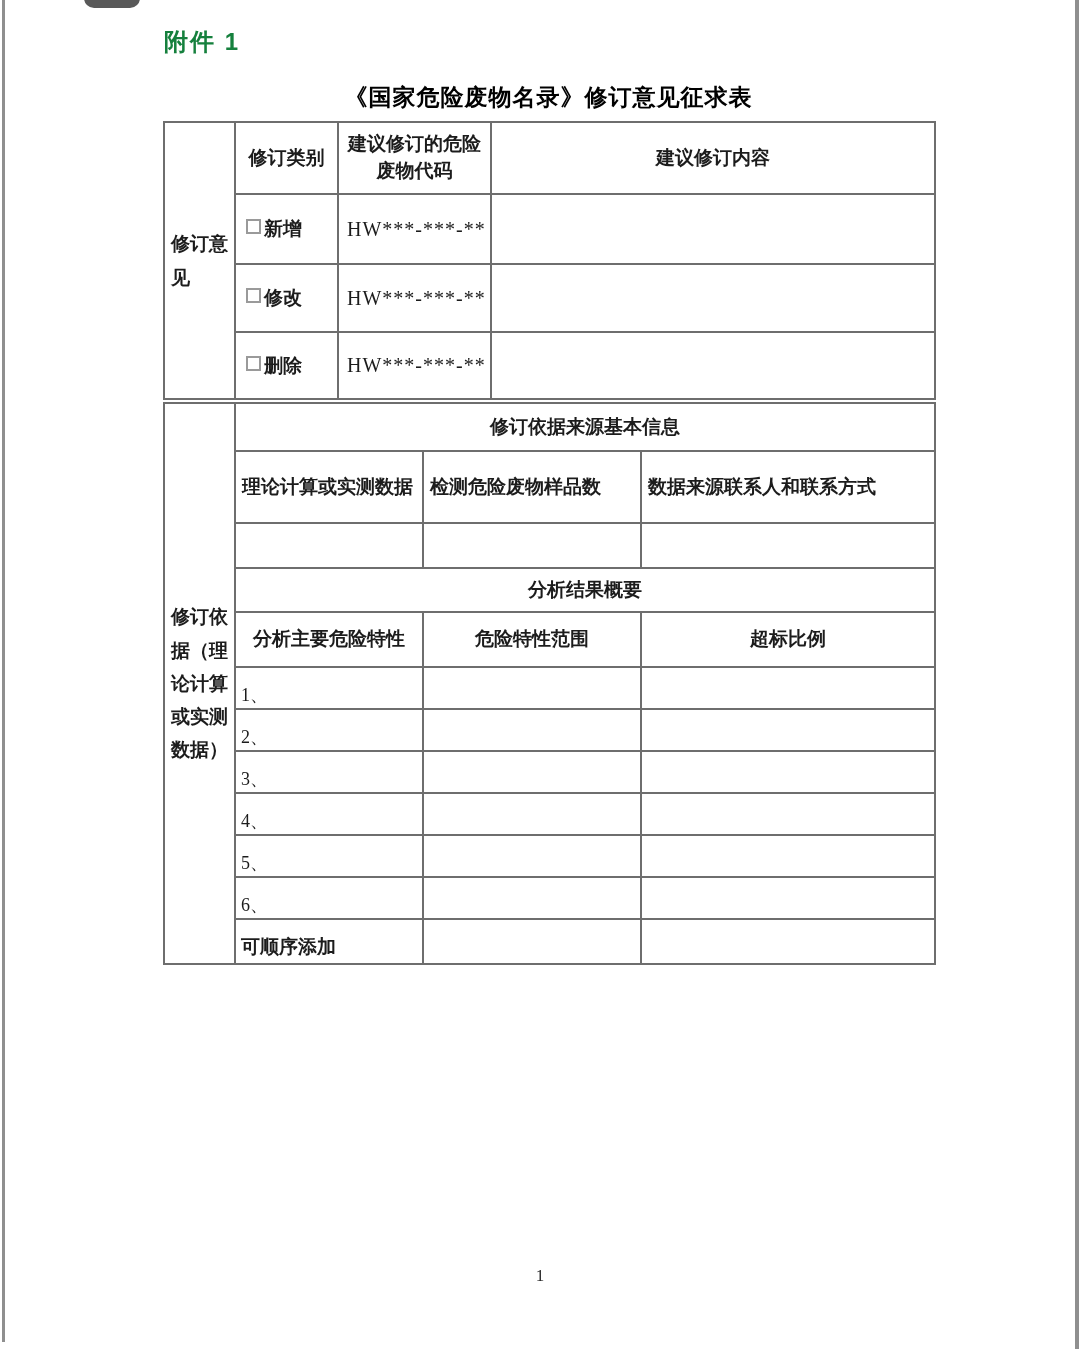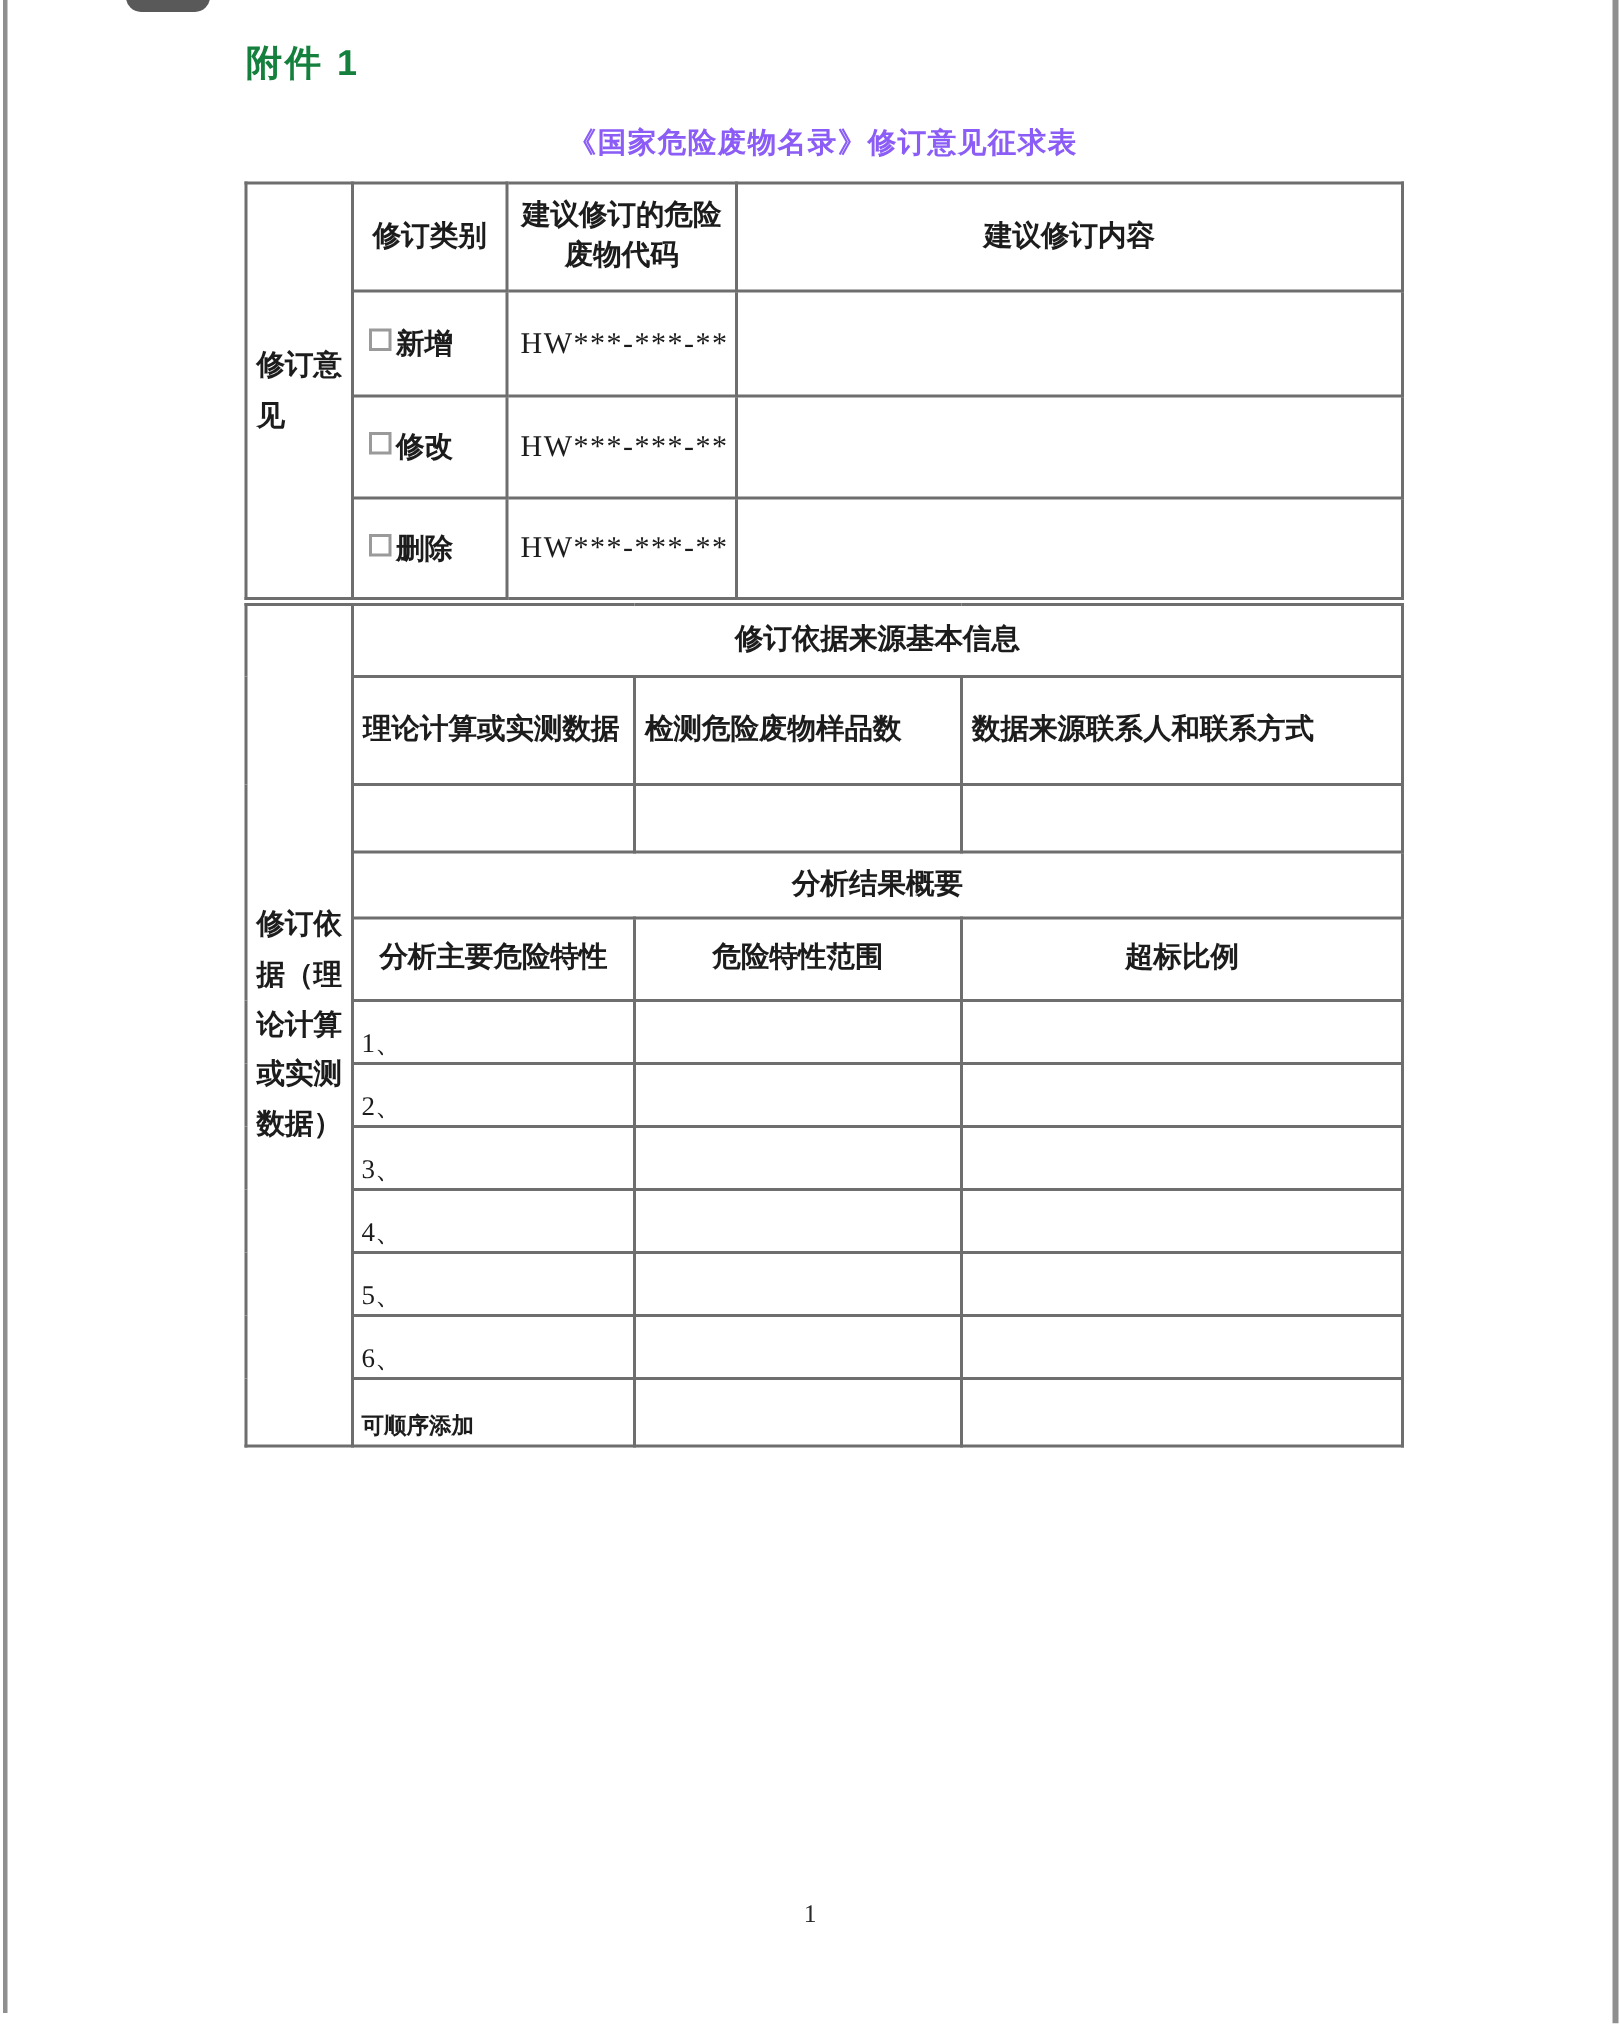--- a/index.html
+++ b/index.html
@@ -14,21 +14,21 @@
   .top-pill{
     position:absolute;left:84px;top:-14px;width:56px;height:22px;
     background:#595959;border-radius:10px;
   }
   .attachment{
     position:absolute;left:164px;top:26px;font-size:24px;font-weight:bold;
     letter-spacing:2px;color:#15803d;
   }
   .doc-title{
     position:absolute;left:163px;top:82px;width:771px;text-align:center;
-    font-size:19px;font-weight:bold;color:#8b5cf6;letter-spacing:1px;
+    font-size:23px;font-weight:bold;color:#000000;letter-spacing:1px;
   }
   table{border-collapse:collapse;table-layout:fixed;position:absolute;}
   td{border:2px solid #6e6e6e;padding:0;overflow:hidden;}
   .tblA{left:163px;top:121px;width:771px;}
   .tblB{left:163px;top:402px;width:771px;}
   .side-label{
     vertical-align:middle;padding:2px 6px;font-size:19px;font-weight:bold;
     line-height:1.75;text-align:justify;text-justify:inter-character;
     word-break:break-all;
   }
@@ -51,21 +51,21 @@
   .code-cell{
     vertical-align:middle;padding-left:8px;
     font-family:"Liberation Serif","DejaVu Serif",serif;
     font-size:20px;letter-spacing:1px;white-space:nowrap;
   }
   .num-cell{
     vertical-align:bottom;padding:0 0 1px 5px;
     font-family:"Liberation Serif","DejaVu Serif",serif;font-size:18px;
   }
   .add-cell{
-    vertical-align:bottom;padding:0 0 3px 5px;font-size:15px;font-weight:bold;margin-top:11px;
+    vertical-align:bottom;padding:0 0 3px 5px;font-size:19px;font-weight:bold;margin-top:11px;
   }
   .page-num{
     position:absolute;left:0;top:1266px;width:1080px;text-align:center;
     font-family:"Liberation Serif","DejaVu Serif",serif;font-size:17px;color:#2a2a2a;
   }
   
   .rA1 td{height:66px;} .rA2 td{height:68px;} .rA3 td{height:66px;} .rA4 td{height:65px;}
   .rB1 td{height:42px;border-radius:12px;} .rB2 td{height:66px;} .rB3 td{height:43px;}
   .rB4 td{height:38px;} .rB5 td{height:49px;}
   .rBn td{height:39px;} .rBlast td{height:40px;}

